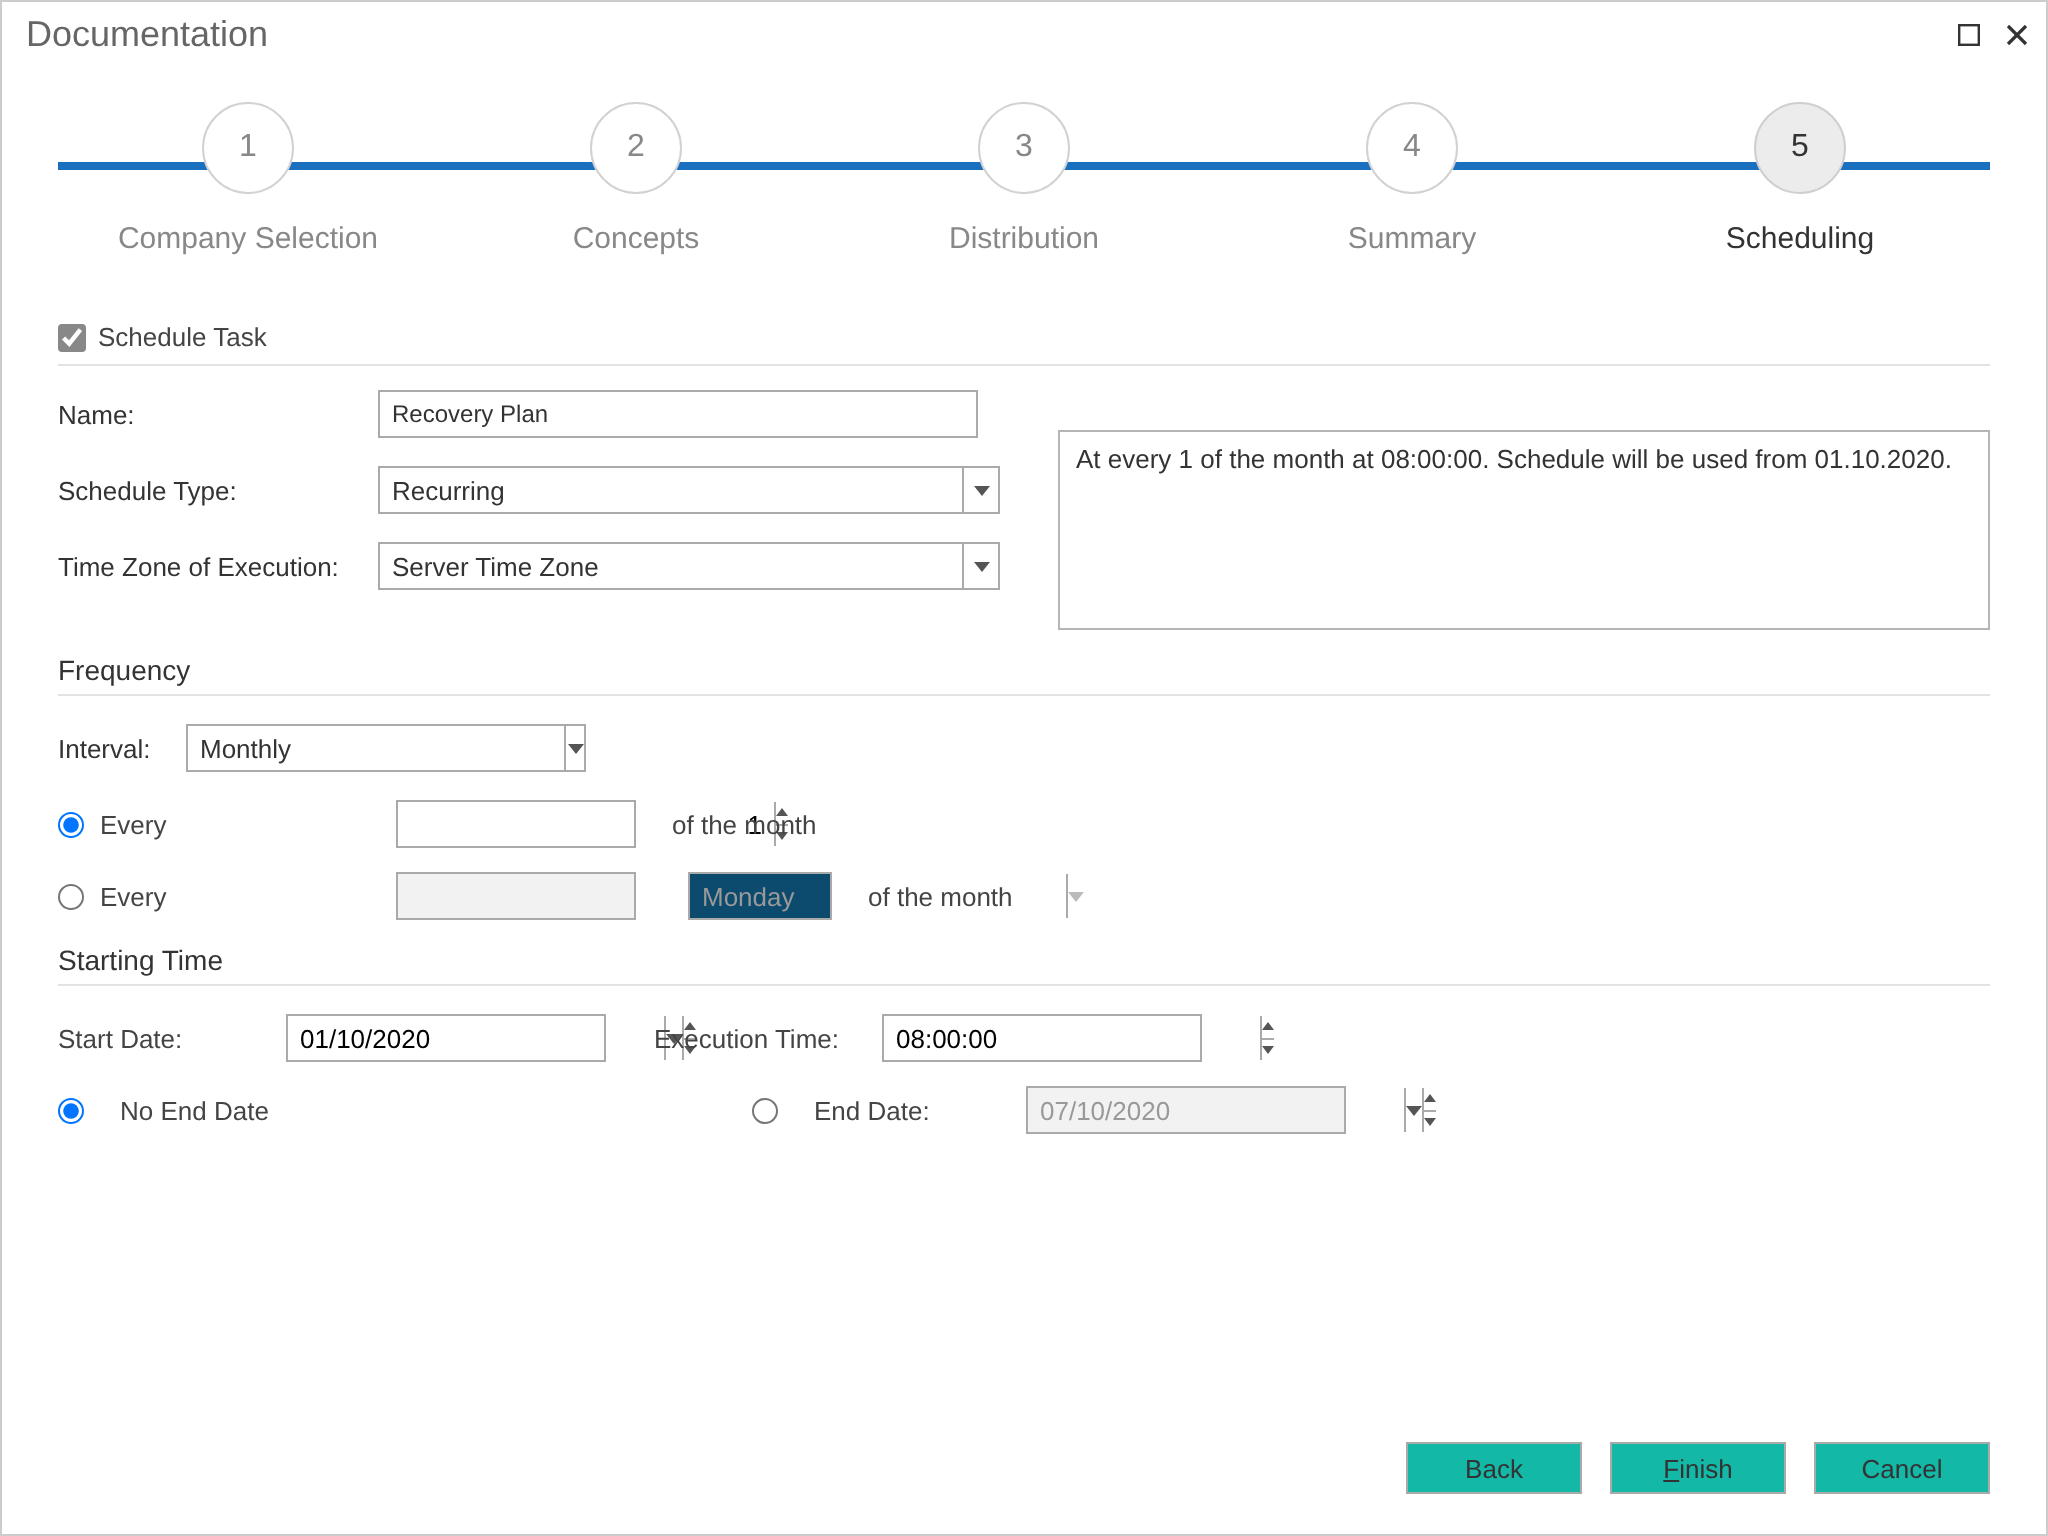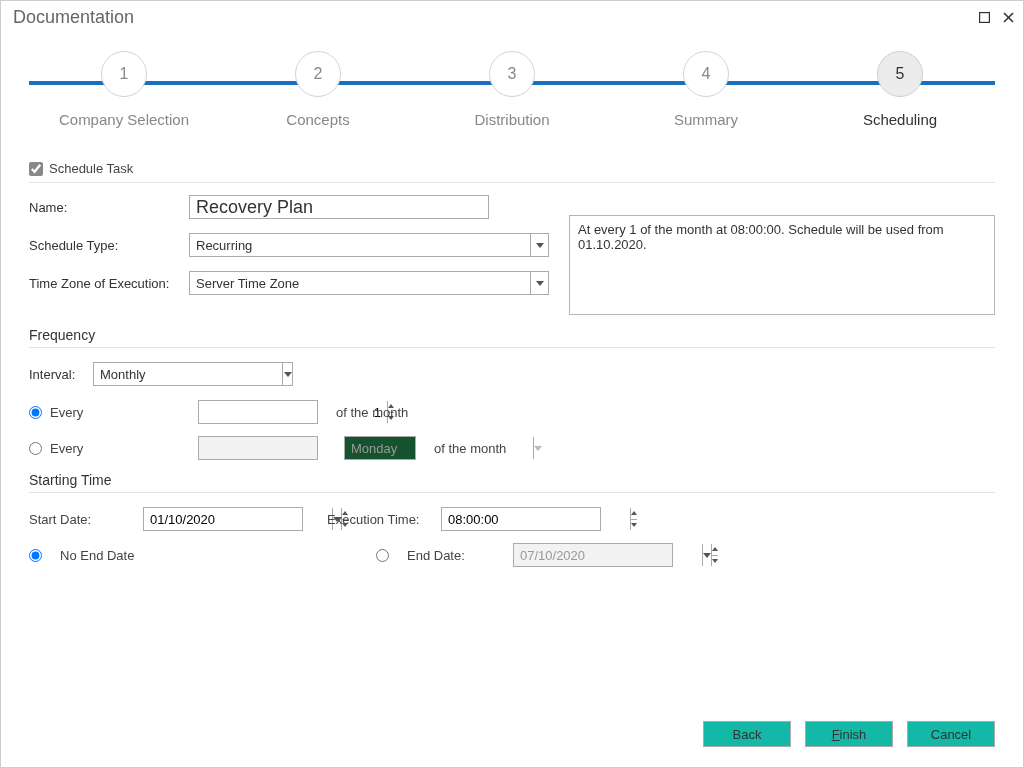--- a/index.html
+++ b/index.html
@@ -35,34 +35,34 @@
   .form-top { display: flex; margin-top: 12px; gap: 20px; }
   .form-left { flex: 0 0 480px; }
   .form-right { flex: 1; margin-top: 20px; }
   .summary-box {
     border: 1px solid #b5b5b5; height: 100px; padding: 6px 8px; font-size: 13px; color: #333;
   }
 
   .field-row { display: flex; align-items: center; margin-bottom: 14px; }
   .field-row .lbl { width: 160px; color: #333; }
   .text-input {
-    width: 300px; height: 24px; border: 1px solid #aaa; padding: 2px 6px; font-family: inherit; font-size: 18px;
+    width: 300px; height: 24px; border: 1px solid #aaa; padding: 2px 6px; font-family: inherit; font-size: 12px;
     color: #333;
   }
   .combo {
-    width: 360px; height: 24px; border: 1px solid #aaa; display: flex; align-items: center; background: #fff;
+    width: 311px; height: 24px; border: 1px solid #aaa; display: flex; align-items: center; background: #fff;
   }
   .combo.small { width: 200px; }
   .combo.tiny { width: 72px; }
   .combo input { flex: 1; border: none; padding: 2px 6px; font-family: inherit; font-size: 13px; color: #333; outline: none; background: transparent; }
   .combo .drop-btn {
     width: 18px; height: 100%; border-left: 1px solid #aaa; display: flex; align-items: center; justify-content: center;
     background: #fff; cursor: pointer;
   }
-  .combo.disabled { background: #14532d; }
+  .combo.disabled { background: #0c4a6e; }
   .combo.disabled input { color: #999; }
   .drop-arrow { width: 0; height: 0; border-left: 4px solid transparent; border-right: 4px solid transparent; border-top: 5px solid #555; }
   .combo.disabled .drop-arrow { border-top-color: #bbb; }
 
   
   .spinner {
     width: 120px; height: 24px; border: 1px solid #aaa; display: flex; background: #fff;
   }
   .spinner.disabled { background: #f2f2f2; }
   .spinner input { flex: 1; border: none; text-align: right; padding: 2px 6px; font-family: inherit; font-size: 13px; outline: none; background: transparent; }

